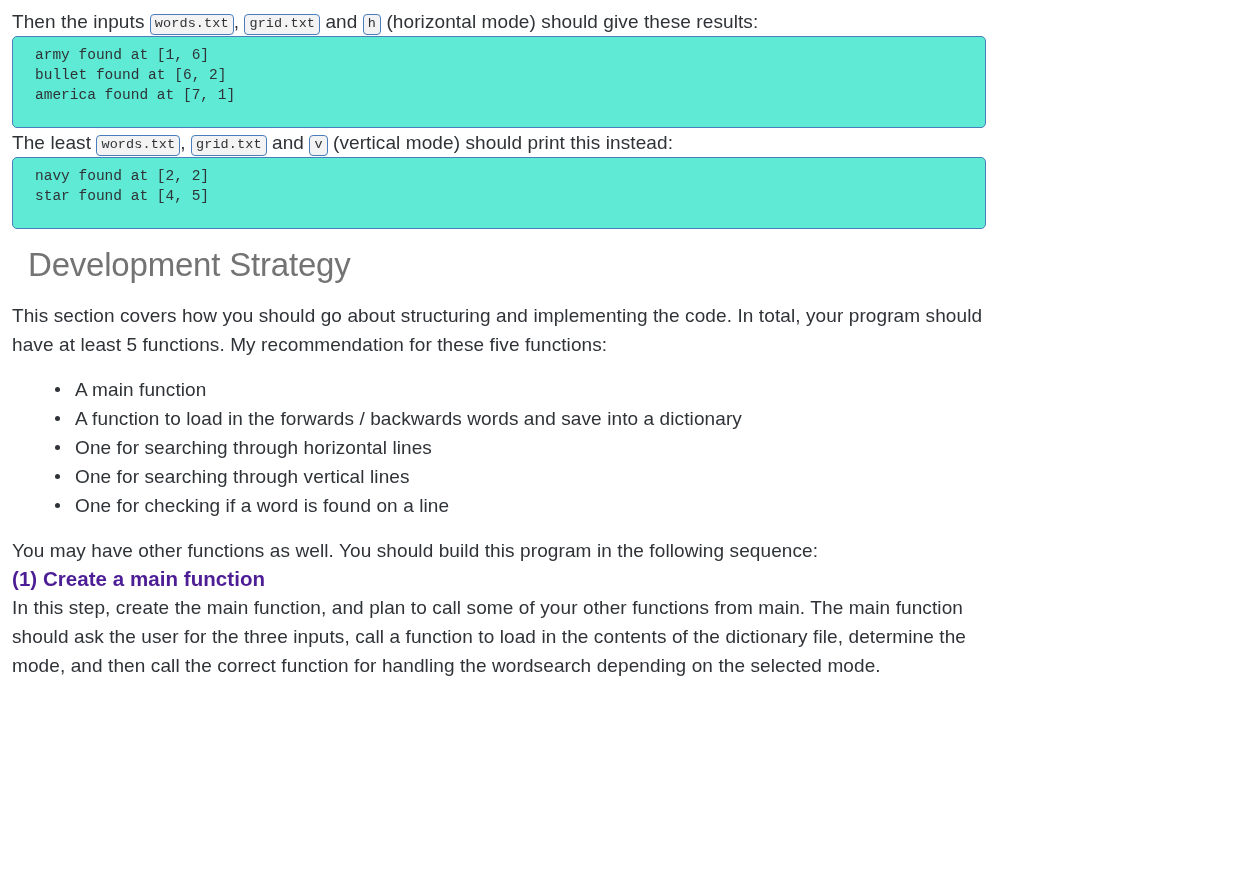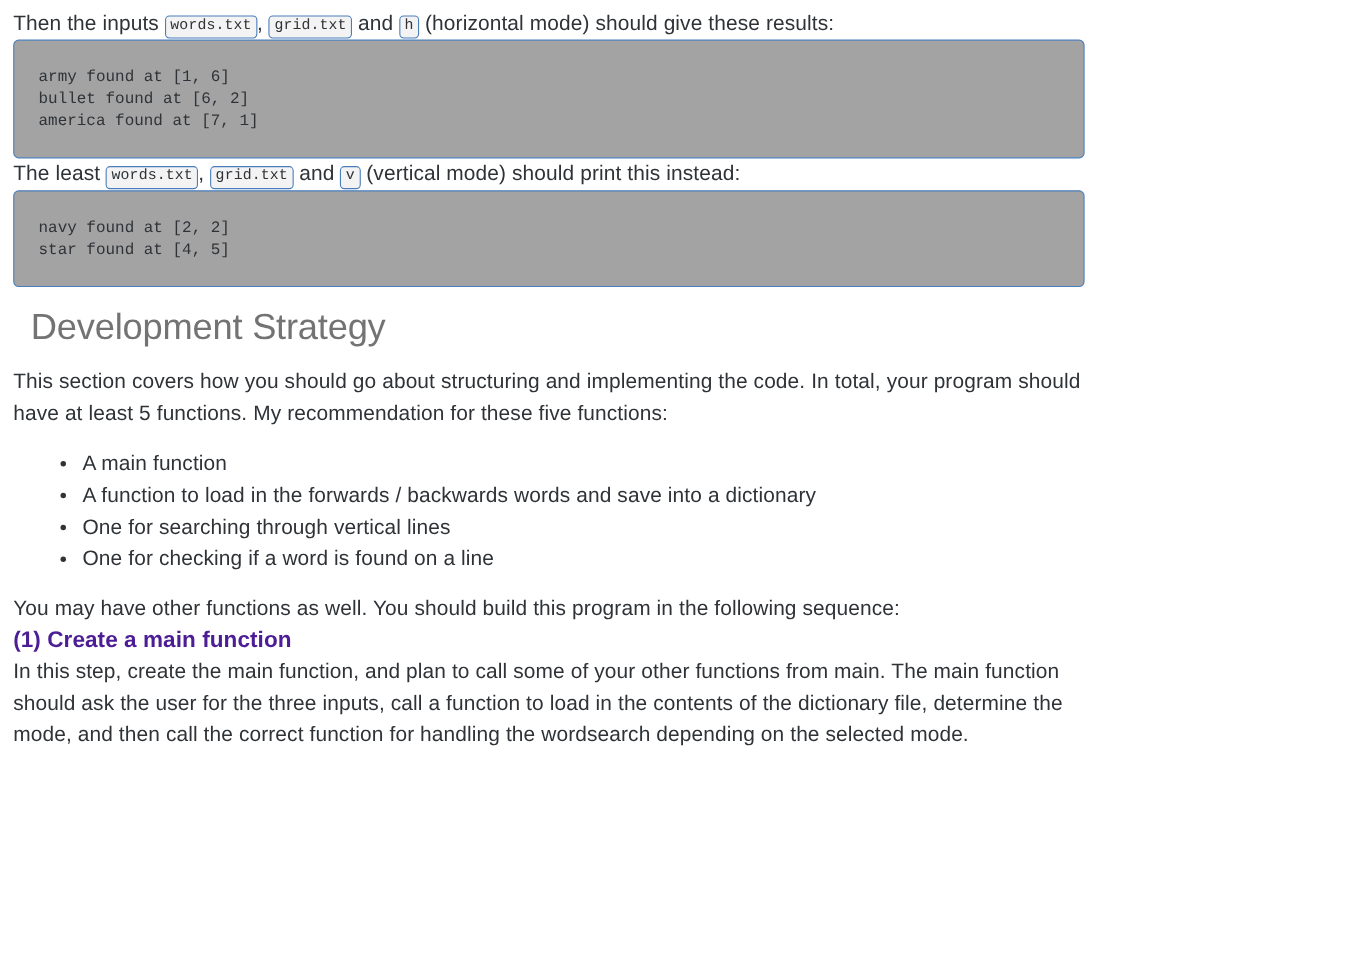--- a/index.html
+++ b/index.html
@@ -40,24 +40,24 @@
     background: #f3f3f3;
     border-radius: 4px;
     padding: 2px 4px 3px 4px;
     color: #2f3337;
     display: inline-block;
     vertical-align: 1px;
     white-space: pre;
   }
   pre.code-block {
     border: 1px solid #4a7ebb;
-    background: #a3a3a3;
+    background: #5eead4;
     border-radius: 5px;
     margin: 0;
-    padding: 24px 20px 22px 22px;
+    padding: 8px 20px 22px 22px;
     box-sizing: border-box;
     font-family: "Liberation Mono", "DejaVu Sans Mono", monospace;
     font-size: 14.5px;
     line-height: 20px;
     color: #2f3337;
     white-space: pre;
     overflow: hidden;
   }
   .block-gap-1 { margin-top: 21px; }
   .block-gap-2 { margin-top: 24px; }
@@ -121,20 +121,21 @@
   <pre class="code-block block-gap-1">navy found at [2, 2]
 star found at [4, 5]</pre>
 
   <h1 class="section-title h1-gap">Development Strategy</h1>
 
   <p class="body-text para-gap">This section covers how you should go about structuring and implementing the code. In total, your program should have at least 5 functions. My recommendation for these five functions:</p>
 
   <ul class="func-list">
     <li>A main function</li>
     <li>A function to load in the forwards / backwards words and save into a dictionary</li>
+    <li>One for searching through horizontal lines</li>
     <li>One for searching through vertical lines</li>
     <li>One for checking if a word is found on a line</li>
   </ul>
 
   <p class="body-text para-gap">You may have other functions as well. You should build this program in the following sequence:</p>
 
   <h3 class="sub-title sub-gap">(1) Create a main function</h3>
 
   <p class="body-text final-gap">In this step, create the main function, and plan to call some of your other functions from main. The main function should ask the user for the three inputs, call a function to load in the contents of the dictionary file, determine the mode, and then call the correct function for handling the wordsearch depending on the selected mode.</p>
 

